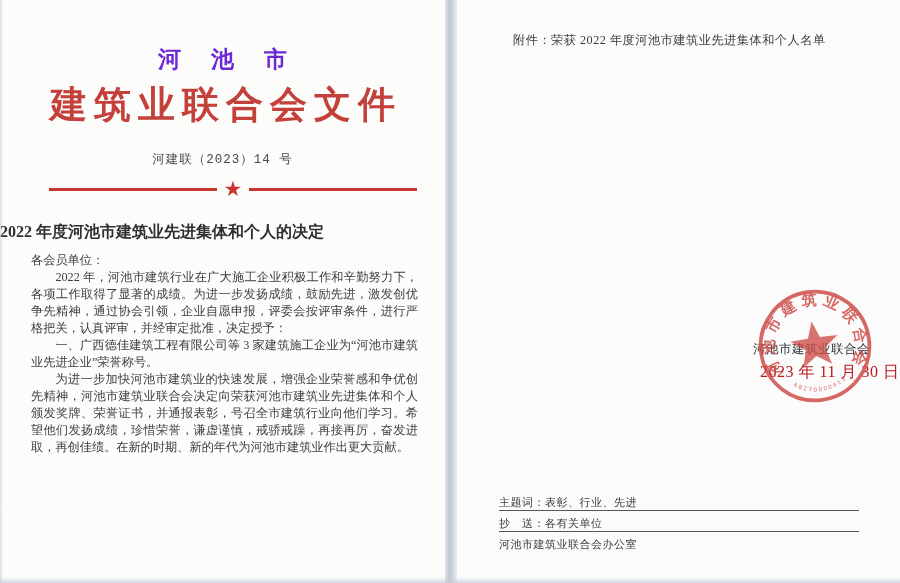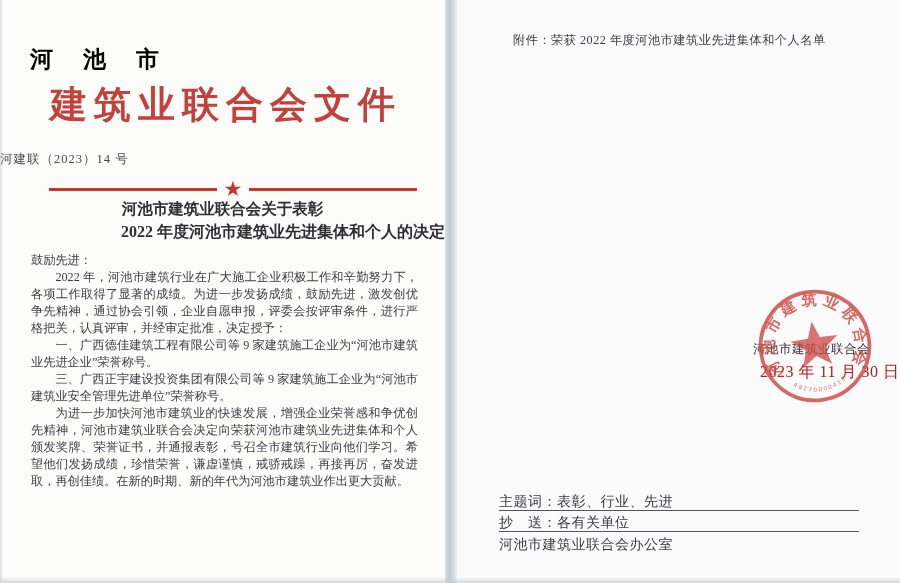--- a/index.html
+++ b/index.html
@@ -21,48 +21,48 @@
     background: linear-gradient(180deg, rgba(205,210,220,0.0), rgba(198,204,215,0.75));
   }
   .left-edge {
     position: absolute; left: 0; top: 0; width: 3px; height: 583px;
     background: linear-gradient(90deg, rgba(190,196,206,0.55), rgba(190,196,206,0));
   }
 
   
   .org-line1 {
     position: absolute; top: 44px; left: 0; width: 100%;
-    font-size: 23px; font-weight: bold;
-    color: #000000; letter-spacing: 30px; text-indent: 30px;
+    text-align: center; font-size: 23px; font-weight: bold;
+    color: #6d28d9; letter-spacing: 30px; text-indent: 30px;
   }
   .org-line2 {
     position: absolute; top: 80px; left: 0; width: 100%;
     text-align: center; font-size: 37px; font-weight: bold;
     color: #c4403a; letter-spacing: 7px; text-indent: 7px; font-family: Liberation Serif, serif;
   }
   .doc-number {
     position: absolute; top: 151px; left: 0; width: 100%;
-    text-align: left; font-size: 12.5px; color: #474750; letter-spacing: 1px;
+    text-align: center; font-size: 12.5px; color: #474750; letter-spacing: 1px; font-family: Liberation Mono, monospace;
   }
   .red-rule {
     position: absolute; top: 180px; left: 49px; width: 368px; height: 18px;
     display: flex; align-items: center; gap: 7px;
   }
   .red-rule .seg { flex: 1; height: 3px; background: #c7352e; }
   .red-rule .star {
     flex: 0 0 auto; color: #c7352e; font-size: 21px; line-height: 18px;
     font-family: "DejaVu Sans", sans-serif;
   }
   .doc-title1 {
     position: absolute; top: 199px; left: 0; width: 100%;
     text-align: center; font-size: 15.5px; font-weight: bold; color: #2e2e34;
   }
   .doc-title2 {
     position: absolute; top: 222px; left: 0; width: 100%;
-    text-align: right; font-size: 16px; font-weight: bold; color: #2e2e34;
+    text-align: left; font-size: 16px; font-weight: bold; color: #2e2e34;
   }
   .doc-body {
     position: absolute; top: 252px; left: 31px; width: 387px;
     font-size: 12.2px; line-height: 17px; color: #3c3c44;
     text-align: justify;
   }
   .doc-body p { margin: 0; }
   .doc-body p.indent { text-indent: 2em; }
 
   
@@ -77,21 +77,21 @@
   .signature-date {
     position: absolute; top: 362px; left: 303px;
     font-size: 16px; color: #b91c1c; letter-spacing: 0.5px;
   }
   .seal {
     position: absolute; top: 288px; left: 300px; width: 116px; height: 116px;
     transform: rotate(-8deg); opacity: 0.88; pointer-events: none;
   }
   .footer-block {
     position: absolute; top: 494px; left: 42px; width: 360px;
-    font-size: 14px; color: #3a3a42;
+    font-size: 11px; color: #3a3a42;
   }
   .footer-row {
     height: 17px; line-height: 16px;
     border-bottom: 1px solid #55555e; margin-bottom: 4px;
     letter-spacing: 0.5px;
   }
   .footer-office { height: 17px; line-height: 17px; border: none; letter-spacing: 0.5px; }
 </style>
 </head>
 <body>
@@ -102,28 +102,26 @@
     <div class="org-line1">河池市</div>
     <div class="org-line2">建筑业联合会文件</div>
     <div class="doc-number">河建联（2023）14 号</div>
 
     <div class="red-rule">
       <span class="seg"></span>
       <span class="star">★</span>
       <span class="seg"></span>
     </div>
 
-    <div class="doc-title1">河池市建筑业联合会关于表彰</div>
     <div class="doc-title2">2022 年度河池市建筑业先进集体和个人的决定</div>
 
     <div class="doc-body">
-      <p>鼓励先进：</p>
+      <p>各会员单位：</p>
       <p class="indent">2022 年，河池市建筑行业在广大施工企业积极工作和辛勤努力下，各项工作取得了显著的成绩。为进一步发扬成绩，鼓励先进，激发创优争先精神，通过协会引领，企业自愿申报，评委会按评审条件，进行严格把关，认真评审，并经审定批准，决定授予：</p>
-      <p class="indent">一、广西德佳建筑工程有限公司等 9 家建筑施工企业为“河池市建筑业先进企业”荣誉称号。</p>
-      <p class="indent">三、广西正宇建设投资集团有限公司等 9 家建筑施工企业为“河池市建筑业安全管理先进单位”荣誉称号。</p>
+      <p class="indent">一、广西德佳建筑工程有限公司等 3 家建筑施工企业为“河池市建筑业先进企业”荣誉称号。</p>
       <p class="indent">为进一步加快河池市建筑业的快速发展，增强企业荣誉感和争优创先精神，河池市建筑业联合会决定向荣获河池市建筑业先进集体和个人颁发奖牌、荣誉证书，并通报表彰，号召全市建筑行业向他们学习。希望他们发扬成绩，珍惜荣誉，谦虚谨慎，戒骄戒躁，再接再厉，奋发进取，再创佳绩。在新的时期、新的年代为河池市建筑业作出更大贡献。</p>
     </div>
   </div>
 
   <div class="page-divider"></div>
 
   <div class="page page-right">
     <div class="attachment-line">附件：荣获 2022 年度河池市建筑业先进集体和个人名单</div>
 
     <div class="signature-org">河池市建筑业联合会</div>

